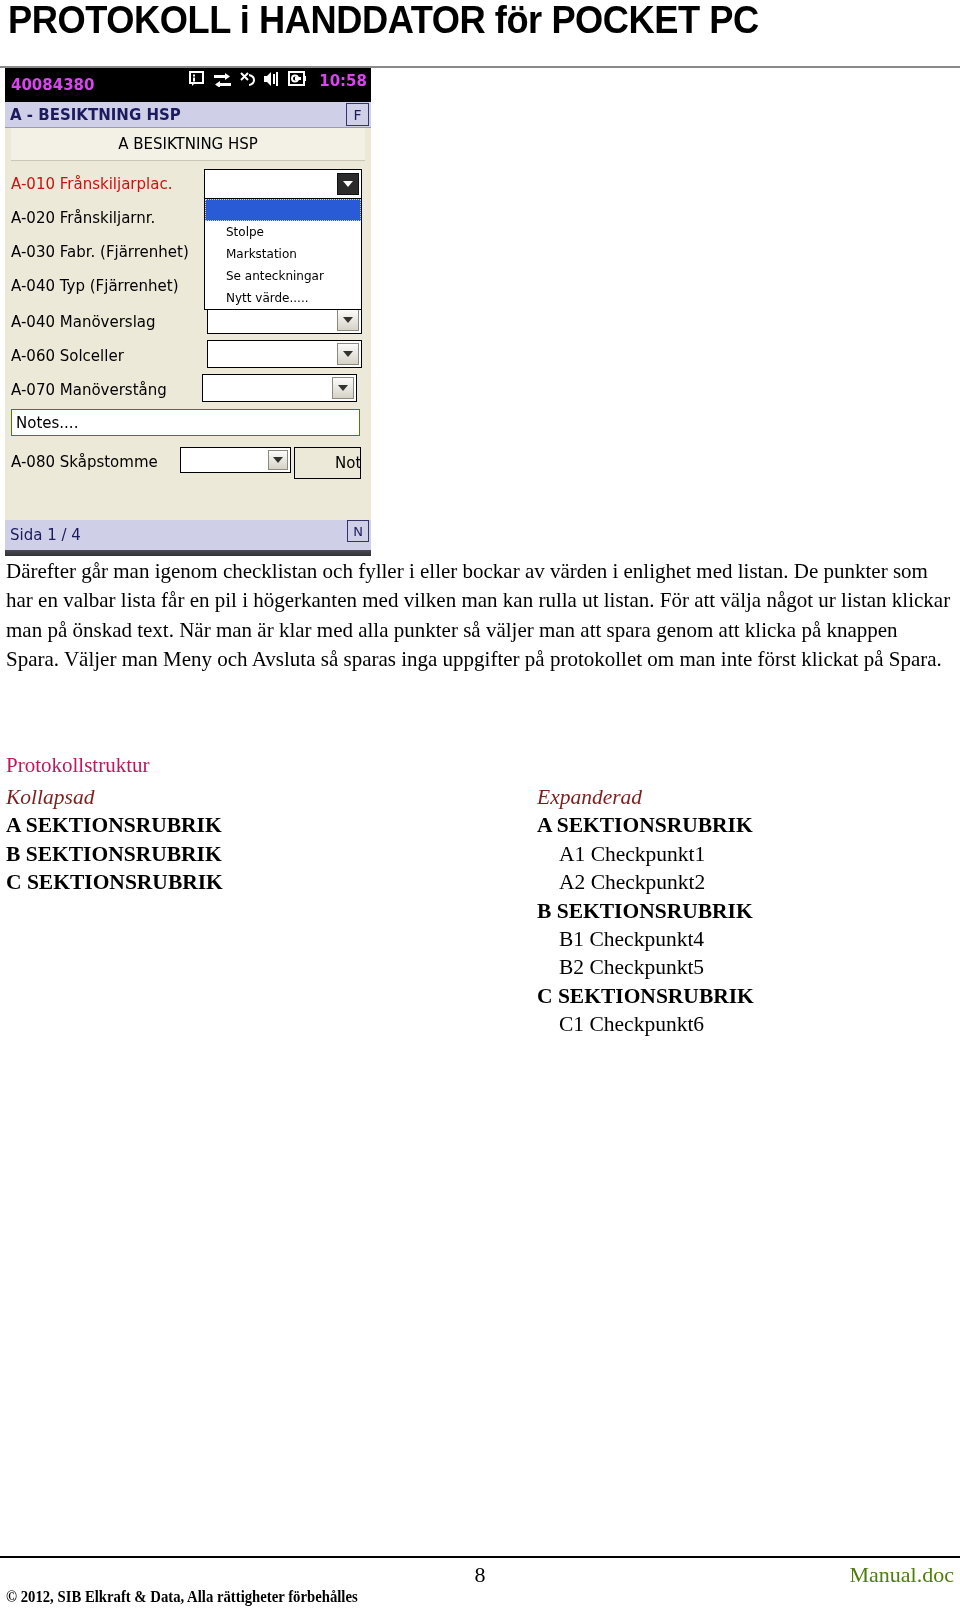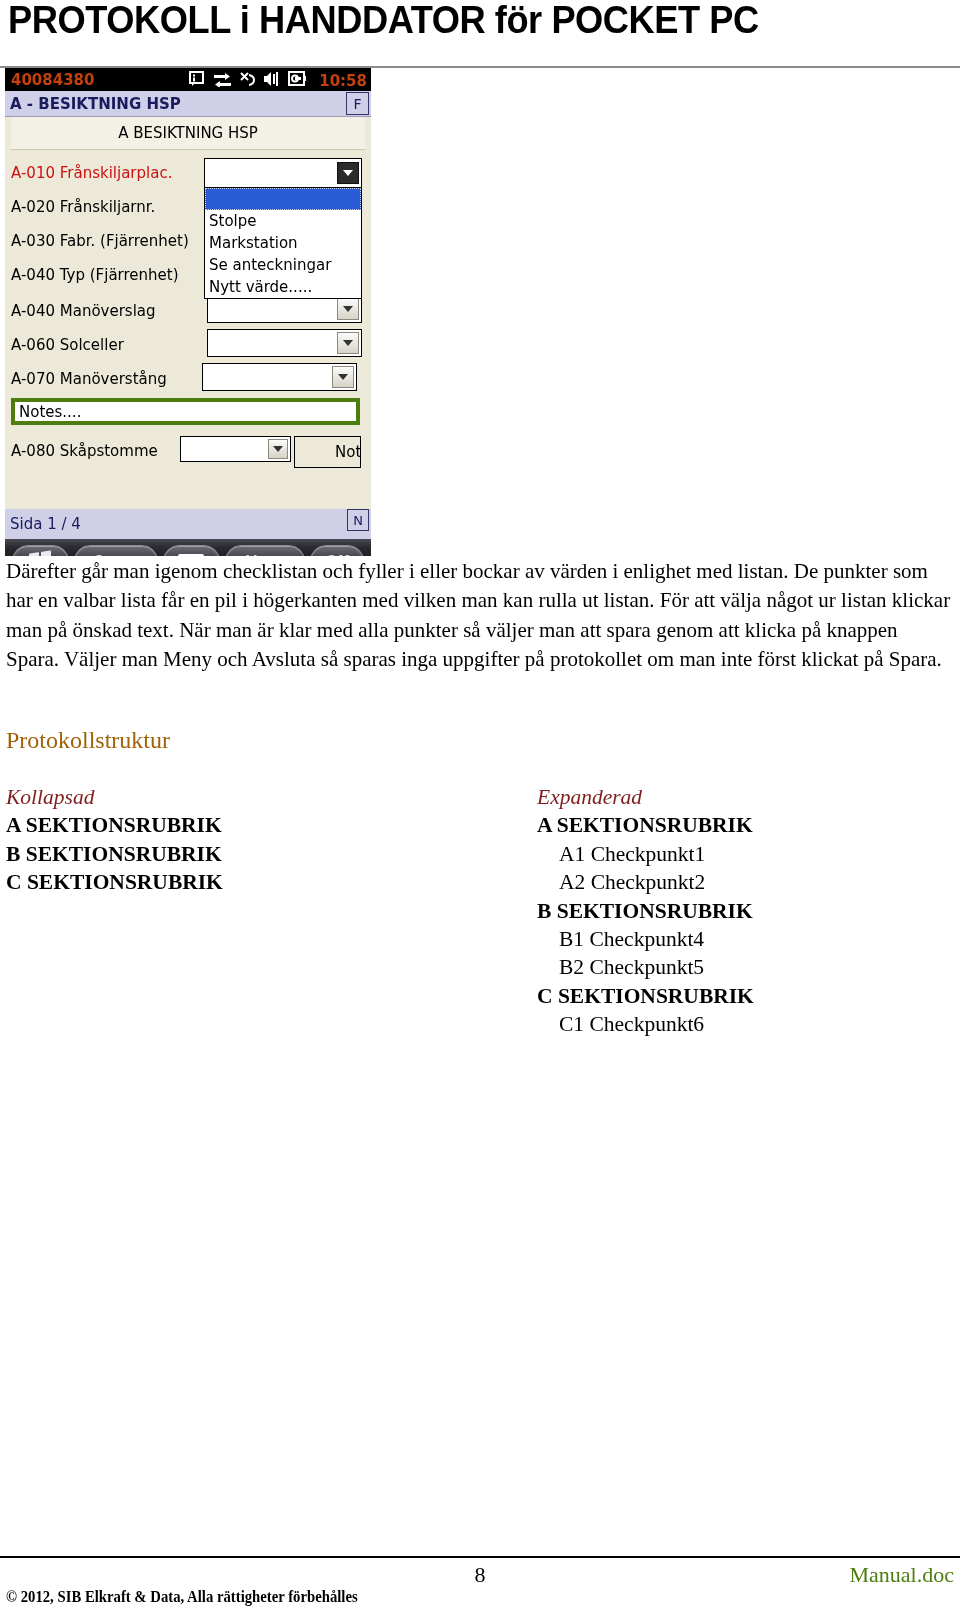--- a/index.html
+++ b/index.html
@@ -31,21 +31,21 @@
   .pda{
     position:absolute;left:5px;top:68px;
     width:366px;height:488px;
     background:#ece9d8;
     border:0;
     font-family:"DejaVu Sans", sans-serif;
     overflow:hidden;
   }
   
   .pda-statusbar{
-    position:relative;height:23px;background:#000;color:#c2410c;
+    position:relative;height:34px;background:#000;color:#d946ef;
     display:flex;align-items:center;
   }
   .pda-clientid{
     font-family:"DejaVu Sans", sans-serif;
     font-weight:bold;font-size:15px;margin-left:6px;letter-spacing:0px;
   }
   .pda-sysicons{
     position:absolute;right:64px;top:3px;display:flex;gap:7px;align-items:center;
   }
   .pda-sysicons svg{display:block;}
@@ -105,29 +105,29 @@
   }
   .combo-arrow.dark{background:#2b2b2b;border-color:#111;}
   .combo-arrow.dark .tri{border-top-color:#ffffff;}
 
   
   .dropdown-list{
     position:absolute;background:#fff;border:1px solid #000;border-top:none;
     box-sizing:border-box;z-index:20;
   }
   .dd-item{
-    font-family:"DejaVu Sans", sans-serif;font-size:15px;color:#000;
-    height:22px;line-height:22px;padding-left:4px;white-space:nowrap;
+    font-family:"DejaVu Sans", sans-serif;font-size:12px;color:#000;
+    height:22px;line-height:22px;padding-left:21px;white-space:nowrap;
   }
   .dd-item.selected{
     background:#2a5bd7;color:#fff;border:1px dotted #c8d4f0;height:20px;line-height:19px;
   }
 
   .notesfield{
-    position:absolute;background:#fff;border:4px solid #4d7c0f;box-sizing:border-box;
+    position:absolute;background:#fff;border:1px solid #4d7c0f;box-sizing:border-box;
     font-family:"DejaVu Sans", sans-serif;font-size:15px;color:#000;
     display:flex;align-items:center;padding-left:4px;
   }
   .notesbtn{
     position:absolute;background:#ece9d8;border:1px solid #000;box-sizing:border-box;
     font-family:"DejaVu Sans", sans-serif;font-size:15px;color:#000;
     display:flex;align-items:center;padding-left:3px;overflow:hidden;white-space:nowrap;
   }
 
   
@@ -177,21 +177,21 @@
 
   
   .para{
     position:absolute;left:6px;width:948px;
     font-family:"Liberation Serif", serif;font-size:21px;line-height:29.3px;
     color:#000;text-align:left;
   }
 
   .section-head{
     position:absolute;left:6px;
-    font-family:"Liberation Serif", serif;font-size:24px;color:#a16207;
+    font-family:"Liberation Serif", serif;font-size:21px;color:#be185d;margin-top:26px;
   }
 
   .struct-col{position:absolute;font-family:"Liberation Serif", serif;font-size:21.5px;line-height:28.4px;}
   .struct-col .cap{color:#7f1d1d;font-style:italic;}
   .struct-col .rub{font-weight:bold;color:#000;}
   .struct-col .chk{color:#000;padding-left:22px;}
   .struct-col.right .rub{padding-left:12px;}
   .struct-col.right .cap{padding-left:12px;}
   .struct-col.right .chk{padding-left:34px;}
 

